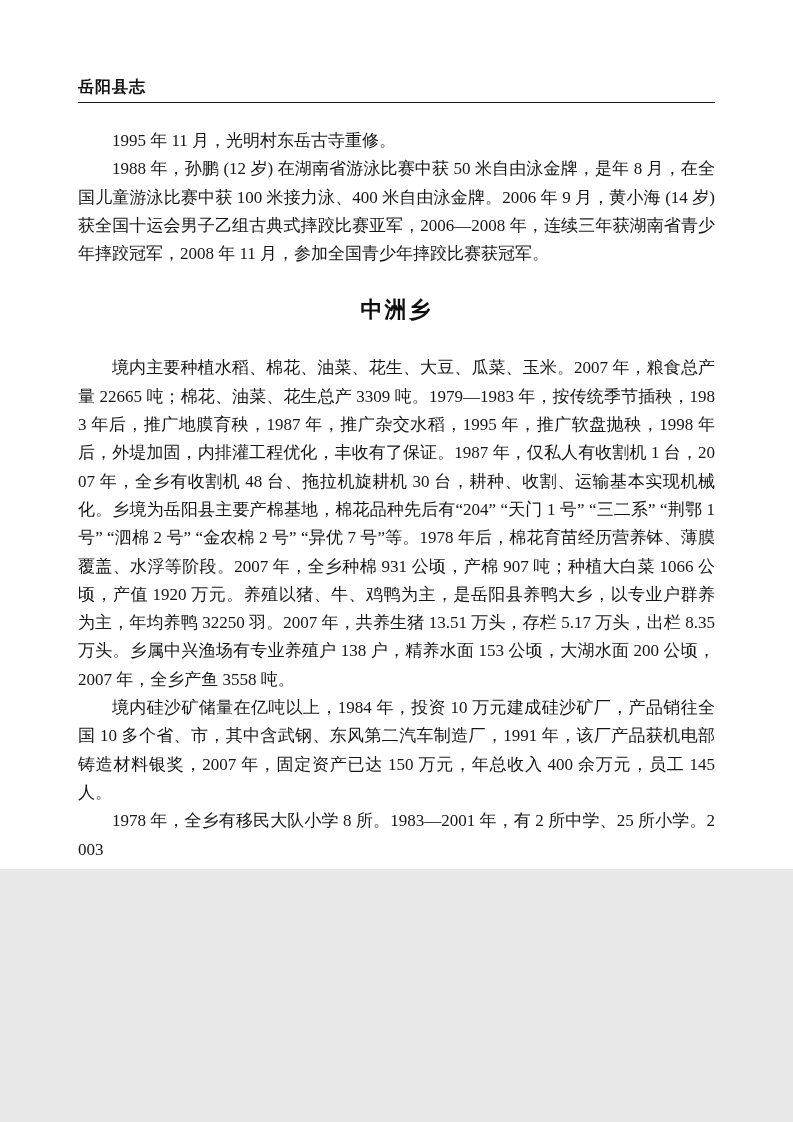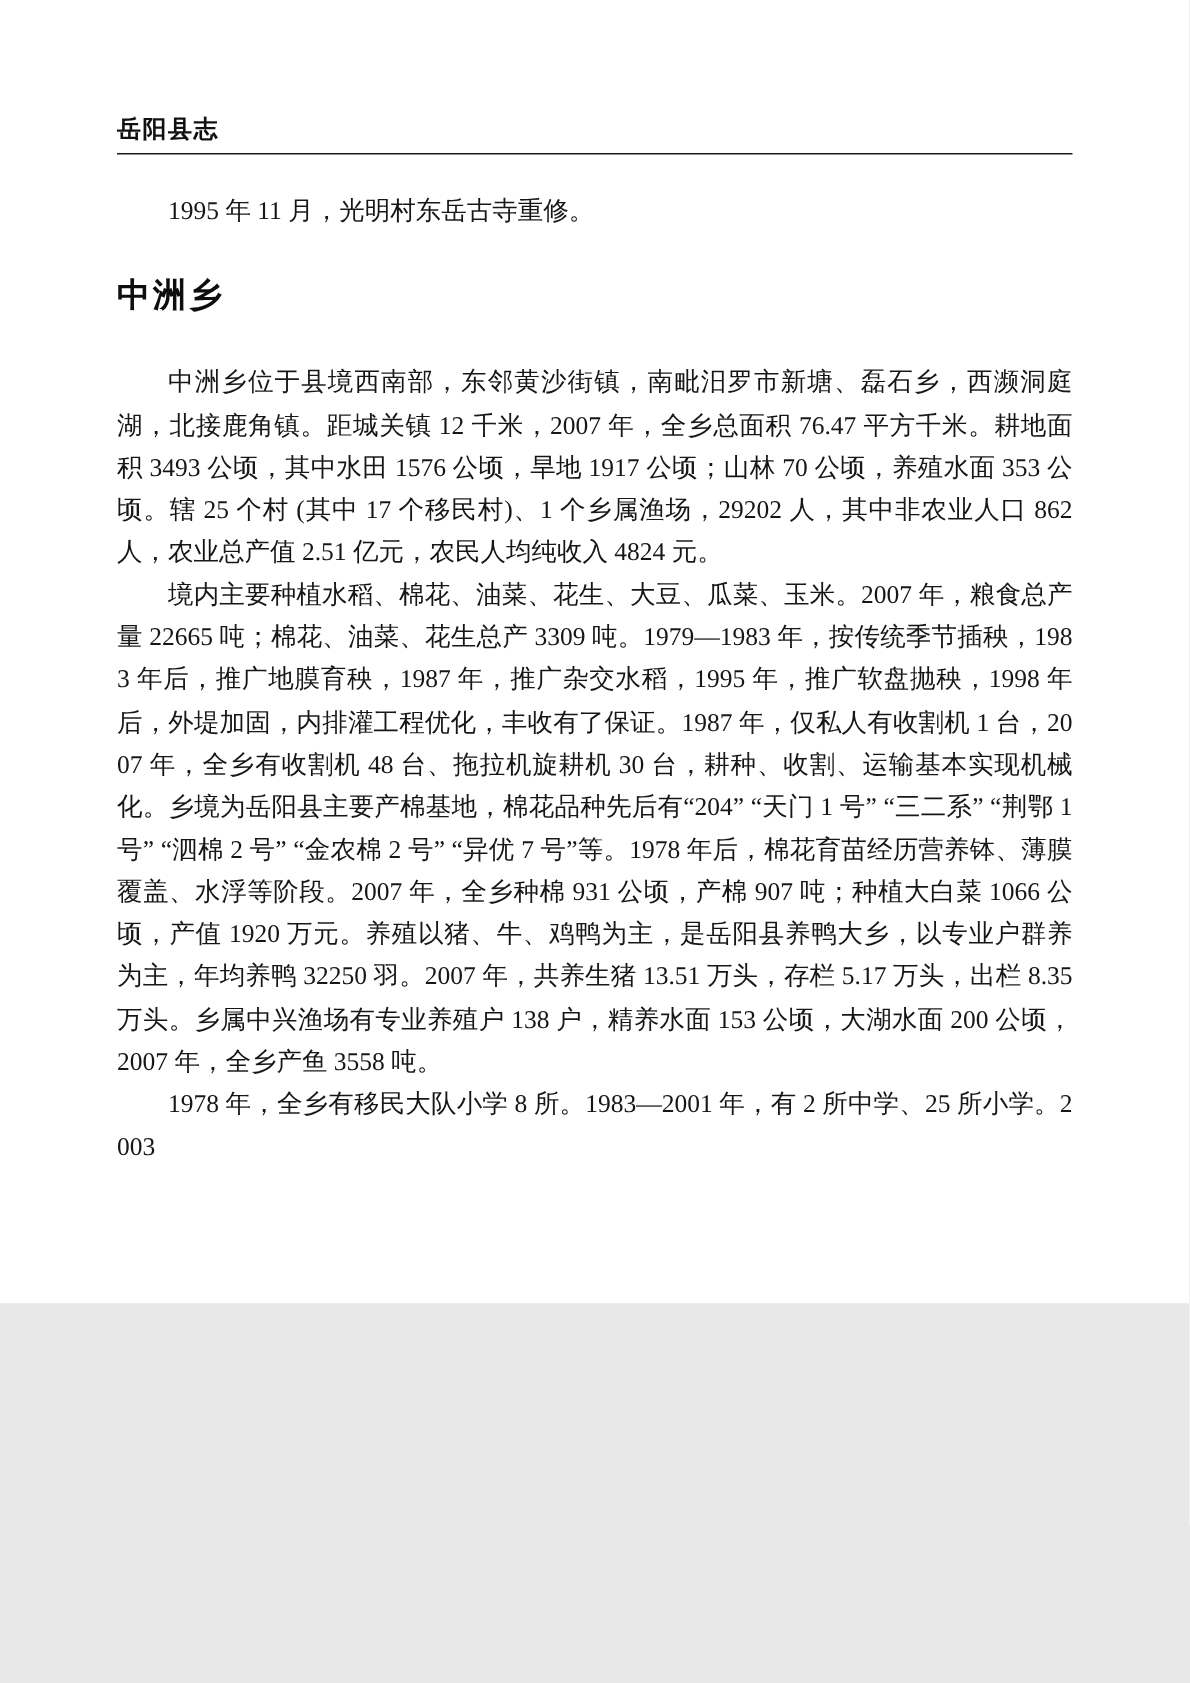--- a/index.html
+++ b/index.html
@@ -41,20 +41,21 @@
     line-height: 28.3px;
     text-align: justify;
     text-indent: 2em;
     word-break: break-all;
   }
   .section-title {
     font-family: "Liberation Sans", "DejaVu Sans", sans-serif;
     font-weight: bold;
     font-size: 22px;
     line-height: 26px;
+    text-align: center;
     margin: 29px 0 31px 0;
     letter-spacing: 2px;
     color: #0e0e0e;
   }
   .page-number {
     position: absolute;
     left: 78px;
     top: 1031px;
     font-size: 16.5px;
     font-family: "Liberation Serif", "DejaVu Serif", serif;
@@ -67,27 +68,28 @@
 <div class="page">
 
   <div class="running-header">岳阳县志</div>
 
   <hr class="header-rule">
 
   <div class="body-text">
 
     <p>1995 年 11 月，光明村东岳古寺重修。</p>
 
+    <p>1988 年，孙鹏 (12 岁) 在湖南省游泳比赛中获 50 米自由泳金牌，是年 8 月，在全国儿童游泳比赛中获 100 米接力泳、400 米自由泳金牌。2006 年 9 月，黄小海 (14 岁) 获全国十运会男子乙组古典式摔跤比赛亚军，2006—2008 年，连续三年获湖南省青少年摔跤冠军，2008 年 11 月，参加全国青少年摔跤比赛获冠军。</p>
 
     <h2 class="section-title">中洲乡</h2>
 
-    <p>中洲乡位于县境西南部，东邻黄沙街镇，南毗汨罗市新塘、磊石乡，西濒洞庭湖，北接鹿角镇。距城关镇 12 千米，2007 年，全乡总面积 76.47 平方千米。耕地面积 3493 公顷，其中水田 1576 公顷，旱地 1917 公顷；山林 70 公顷，养殖水面 353 公顷。辖 25 个村 (其中 17 个移民村)、1 个乡属渔场，29202 人，其中非农业人口 862 人，农业总产值 2.51 亿元，农民人均纯收入 4824 元。</p>
 
     <p>境内主要种植水稻、棉花、油菜、花生、大豆、瓜菜、玉米。2007 年，粮食总产量 22665 吨；棉花、油菜、花生总产 3309 吨。1979—1983 年，按传统季节插秧，1983 年后，推广地膜育秧，1987 年，推广杂交水稻，1995 年，推广软盘抛秧，1998 年后，外堤加固，内排灌工程优化，丰收有了保证。1987 年，仅私人有收割机 1 台，2007 年，全乡有收割机 48 台、拖拉机旋耕机 30 台，耕种、收割、运输基本实现机械化。乡境为岳阳县主要产棉基地，棉花品种先后有“204” “天门 1 号” “三二系” “荆鄂 1 号” “泗棉 2 号” “金农棉 2 号” “异优 7 号”等。1978 年后，棉花育苗经历营养钵、薄膜覆盖、水浮等阶段。2007 年，全乡种棉 931 公顷，产棉 907 吨；种植大白菜 1066 公顷，产值 1920 万元。养殖以猪、牛、鸡鸭为主，是岳阳县养鸭大乡，以专业户群养为主，年均养鸭 32250 羽。2007 年，共养生猪 13.51 万头，存栏 5.17 万头，出栏 8.35 万头。乡属中兴渔场有专业养殖户 138 户，精养水面 153 公顷，大湖水面 200 公顷，2007 年，全乡产鱼 3558 吨。</p>
 
+    <p>境内硅沙矿储量在亿吨以上，1984 年，投资 10 万元建成硅沙矿厂，产品销往全国 10 多个省、市，其中含武钢、东风第二汽车制造厂，1991 年，该厂产品获机电部铸造材料银奖，2007 年，固定资产已达 150 万元，年总收入 400 余万元，员工 145 人。</p>
 
 
     <p>1978 年，全乡有移民大队小学 8 所。1983—2001 年，有 2 所中学、25 所小学。2003</p>
 
   </div>
 
   <div class="page-number">·616·</div>
 
 </div>
 

